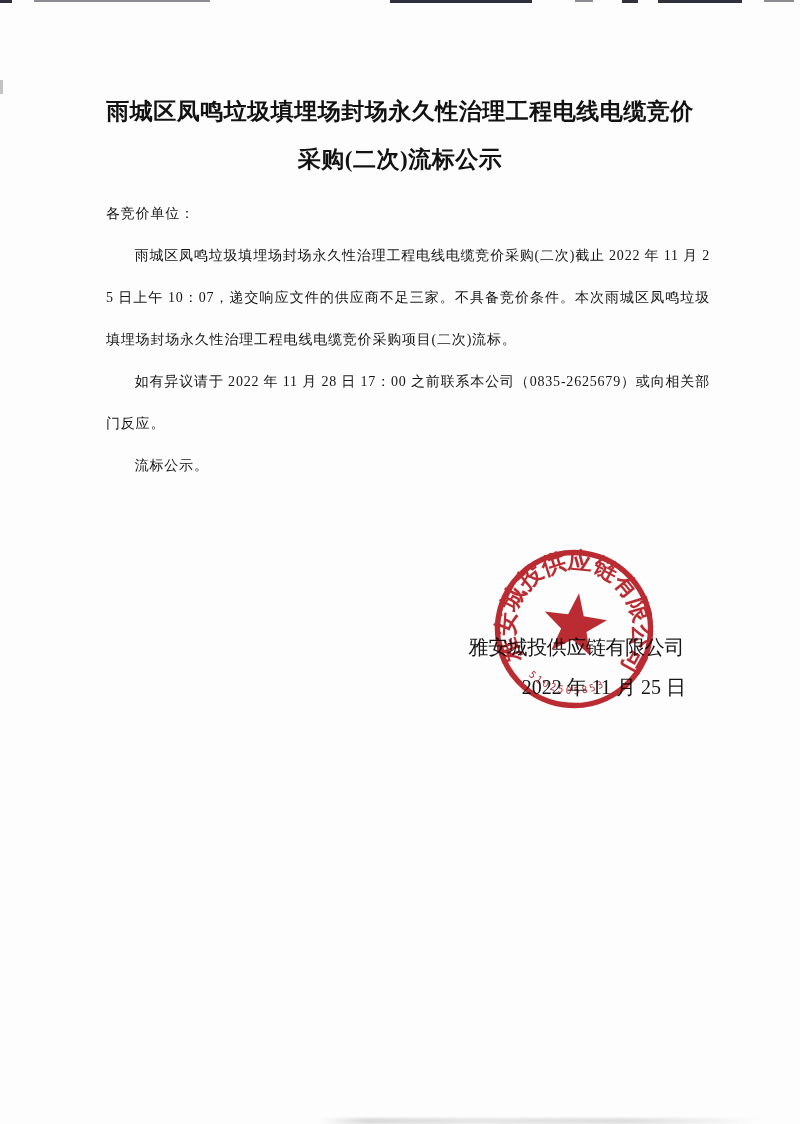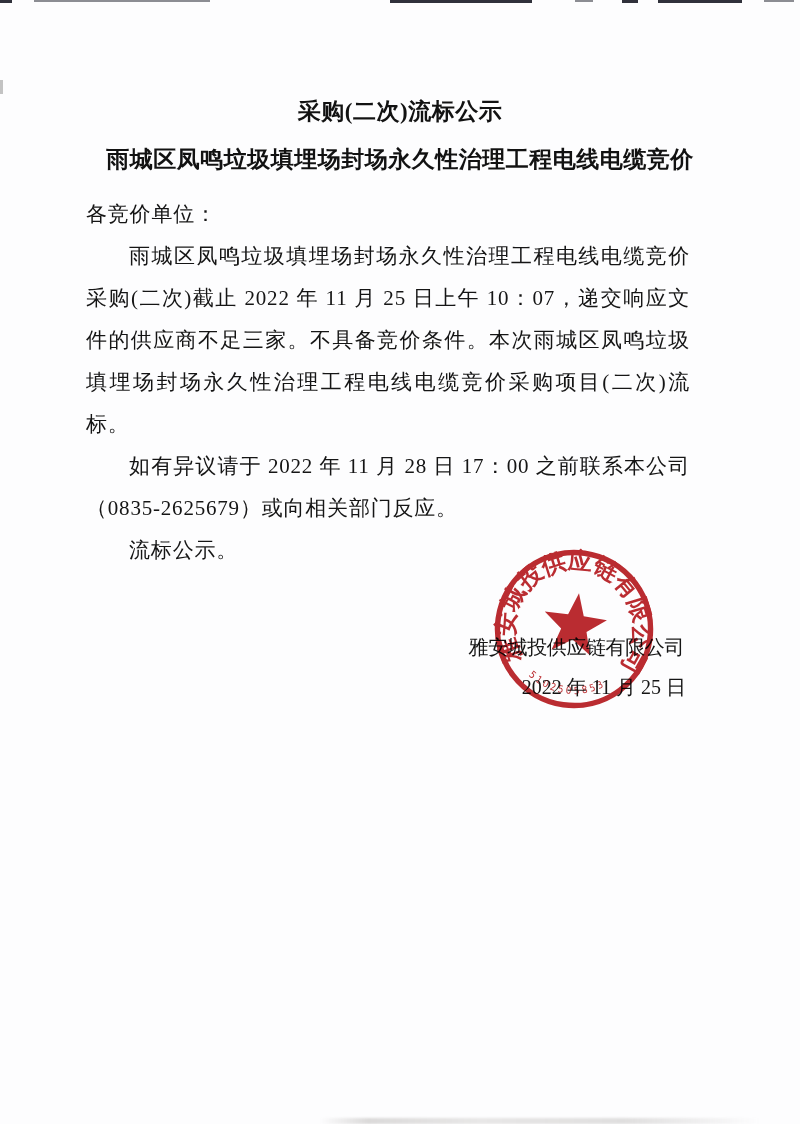--- a/index.html
+++ b/index.html
@@ -17,22 +17,22 @@
   .scan-left{position:absolute;left:0;width:3px;background:#555;opacity:.35;}
 
   
   .title{
     position:absolute;top:88px;left:60px;width:680px;
     text-align:center;font-weight:bold;font-size:23px;line-height:48px;
     letter-spacing:.5px;color:#121212;
   }
   
   .body-text{
-    position:absolute;top:193px;left:86px;width:604px;
-    font-size:21px;line-height:42px;letter-spacing:.8px;
+    position:absolute;top:193px;left:106px;width:604px;
+    font-size:14px;line-height:42px;letter-spacing:.8px;
     text-align:justify;text-justify:inter-ideograph;word-break:break-all;
     color:#151515;
   }
   .body-text p{margin:0;text-indent:2.05em;}
   .body-text p.no-indent{text-indent:0;}
 
   
   .sig-company{
     position:absolute;top:634px;right:116px;
     font-size:20px;letter-spacing:-.4px;color:#151515;white-space:nowrap;
@@ -59,22 +59,22 @@
   <div class="scan-top faint" style="left:34px;width:176px"></div>
   <div class="scan-top" style="left:390px;width:142px"></div>
   <div class="scan-top faint" style="left:575px;width:18px"></div>
   <div class="scan-top" style="left:622px;width:16px"></div>
   <div class="scan-top" style="left:658px;width:84px"></div>
   <div class="scan-top faint" style="left:764px;width:30px"></div>
   <div class="scan-left" style="top:80px;height:14px"></div>
   <div class="scan-bottom"></div>
 
   <div class="title">
+    <div>雨城区凤鸣垃圾填埋场封场永久性治理工程电线电缆竞价</div>
     <div>采购(二次)流标公示</div>
-    <div>雨城区凤鸣垃圾填埋场封场永久性治理工程电线电缆竞价</div>
   </div>
 
   <div class="body-text">
     <p class="no-indent">各竞价单位：</p>
     <p>雨城区凤鸣垃圾填埋场封场永久性治理工程电线电缆竞价采购(二次)截止 2022 年 11 月 25 日上午 10：07，递交响应文件的供应商不足三家。不具备竞价条件。本次雨城区凤鸣垃圾填埋场封场永久性治理工程电线电缆竞价采购项目(二次)流标。</p>
     <p>如有异议请于 2022 年 11 月 28 日 17：00 之前联系本公司（0835-2625679）或向相关部门反应。</p>
     <p>流标公示。</p>
   </div>
 
   <div class="sig-company">雅安城投供应链有限公司</div>

